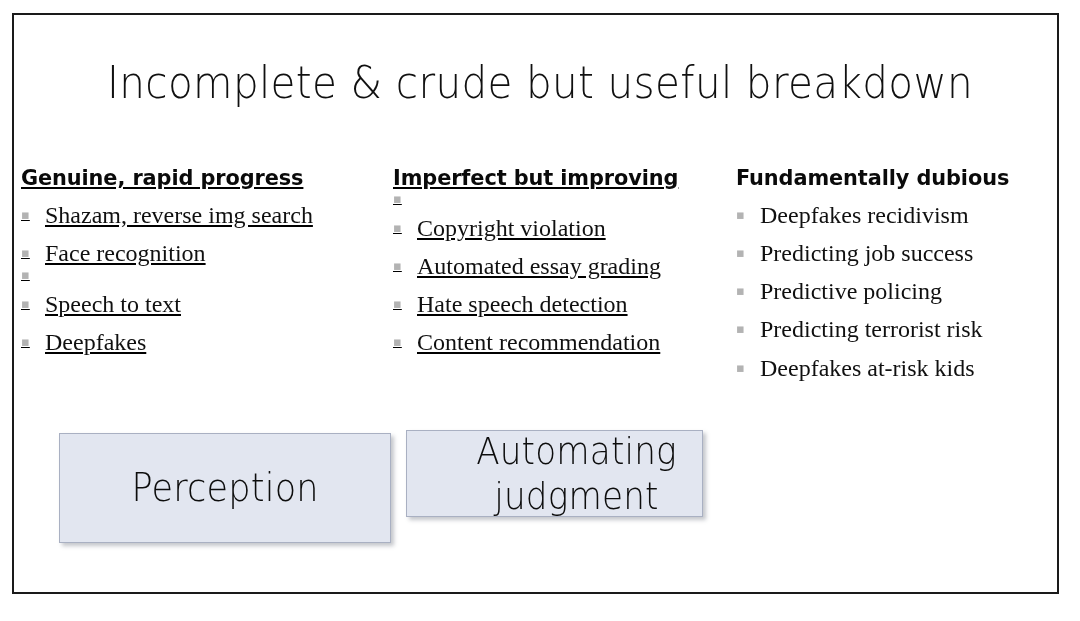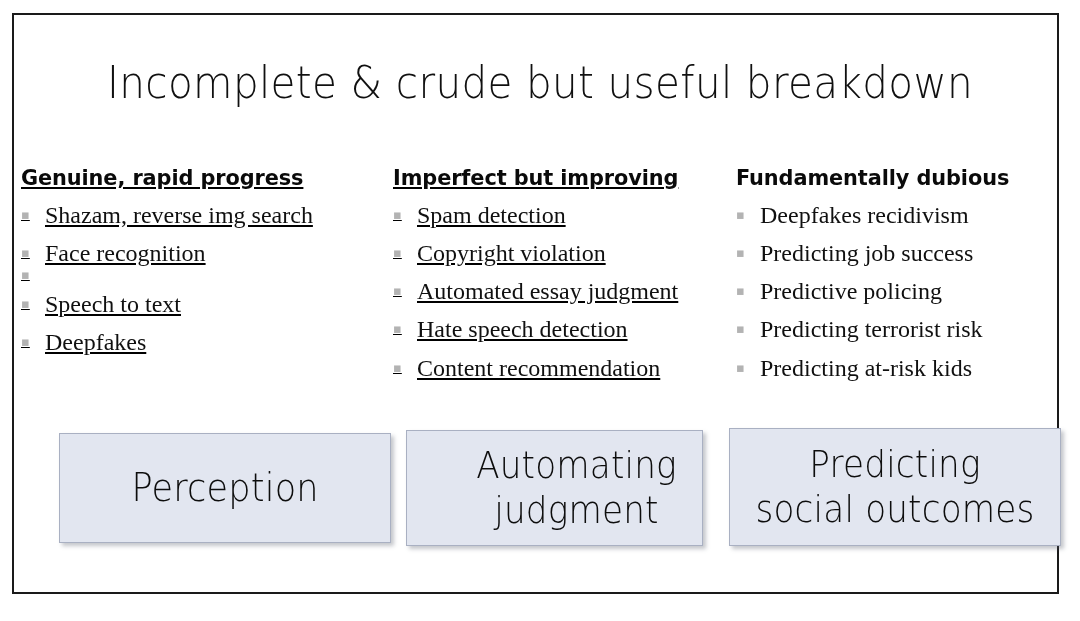--- a/index.html
+++ b/index.html
@@ -132,21 +132,21 @@
     font-size: 38px;
     line-height: 1.18;
     color: #0d0d0d;
     letter-spacing: 0.2px;
     transform: scaleX(0.90);
     transform-origin: 50% 50%;
     white-space: pre-line;
   }
 
   .box-1 { left: 59px;  top: 433px; width: 332px; height: 110px; }
-  .box-2 { left: 406px; top: 430px; width: 297px; height: 116px; padding-left: 44px; }
+  .box-2 { left: 406px; top: 430px; width: 297px; height: 87px; padding-left: 44px; }
   .box-3 { left: 729px; top: 428px; width: 332px; height: 118px; }
 
   .box-1 .cat-label { font-size: 39px; }
   .box-2 .cat-label { font-size: 38px; }
   .box-3 .cat-label { font-size: 38px; }
 </style>
 </head>
 <body>
 
 <div id="slide">
@@ -180,29 +180,28 @@
           <span class="bullet-text">Deepfakes</span>
         </li>
       </ul>
     </div>
 
     <div class="column col-2">
       <div class="col-header">Imperfect but improving</div>
       <ul class="bullets">
         <li class="bullet-row">
           <span class="bullet-mark">▪</span>
-          <span class="bullet-text">Spam detection</span>
         </li>
         <li class="bullet-row">
           <span class="bullet-mark">▪</span>
           <span class="bullet-text">Copyright violation</span>
         </li>
         <li class="bullet-row">
           <span class="bullet-mark">▪</span>
-          <span class="bullet-text">Automated essay judgment</span>
+          <span class="bullet-text">Automated essay grading</span>
         </li>
         <li class="bullet-row">
           <span class="bullet-mark">▪</span>
           <span class="bullet-text">Hate speech detection</span>
         </li>
         <li class="bullet-row">
           <span class="bullet-mark">▪</span>
           <span class="bullet-text">Content recommendation</span>
         </li>
       </ul>
@@ -222,34 +221,30 @@
         <li class="bullet-row">
           <span class="bullet-mark">▪</span>
           <span class="bullet-text">Predictive policing</span>
         </li>
         <li class="bullet-row">
           <span class="bullet-mark">▪</span>
           <span class="bullet-text">Predicting terrorist risk</span>
         </li>
         <li class="bullet-row">
           <span class="bullet-mark">▪</span>
-          <span class="bullet-text">Predicting at-risk kids</span>
+          <span class="bullet-text">Deepfakes at-risk kids</span>
         </li>
       </ul>
     </div>
 
   </div>
 
   <div class="boxes">
     <div class="cat-box box-1">
       <span class="cat-label">Perception</span>
     </div>
     <div class="cat-box box-2">
       <span class="cat-label">Automating
 judgment</span>
     </div>
-    <div class="cat-box box-3">
-      <span class="cat-label">Predicting
-social outcomes</span>
-    </div>
   </div>
 
 </div>
 
 </body></html>

